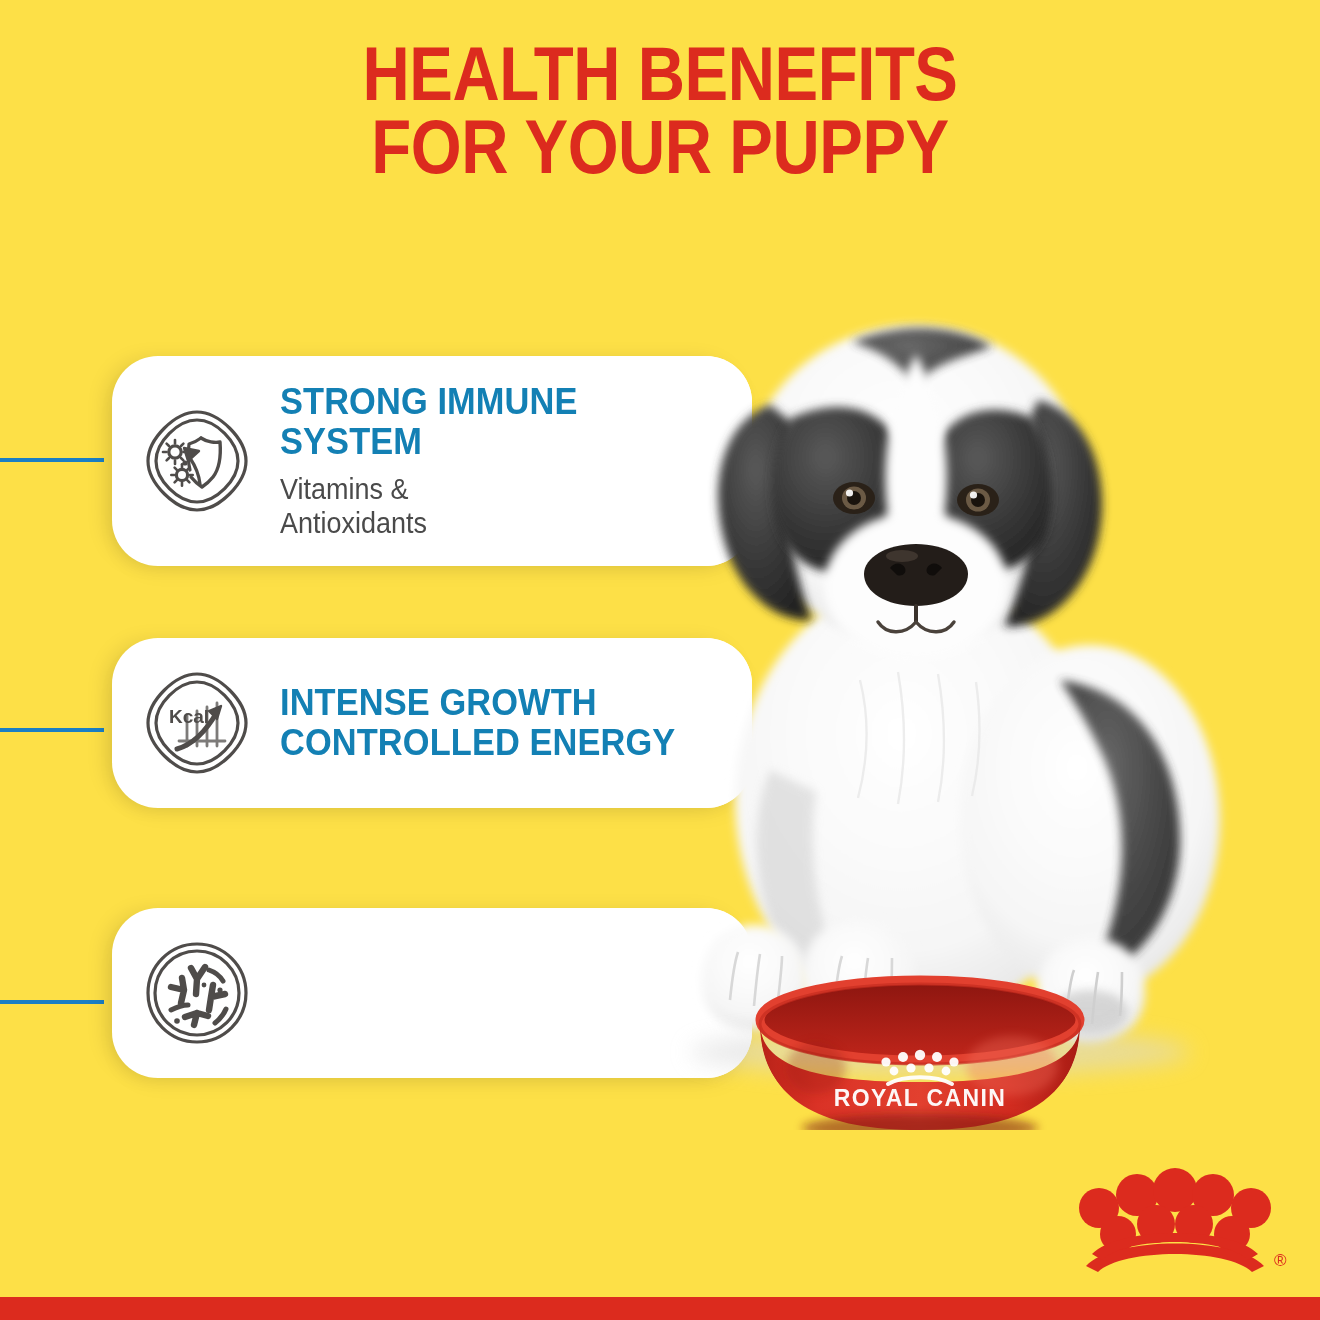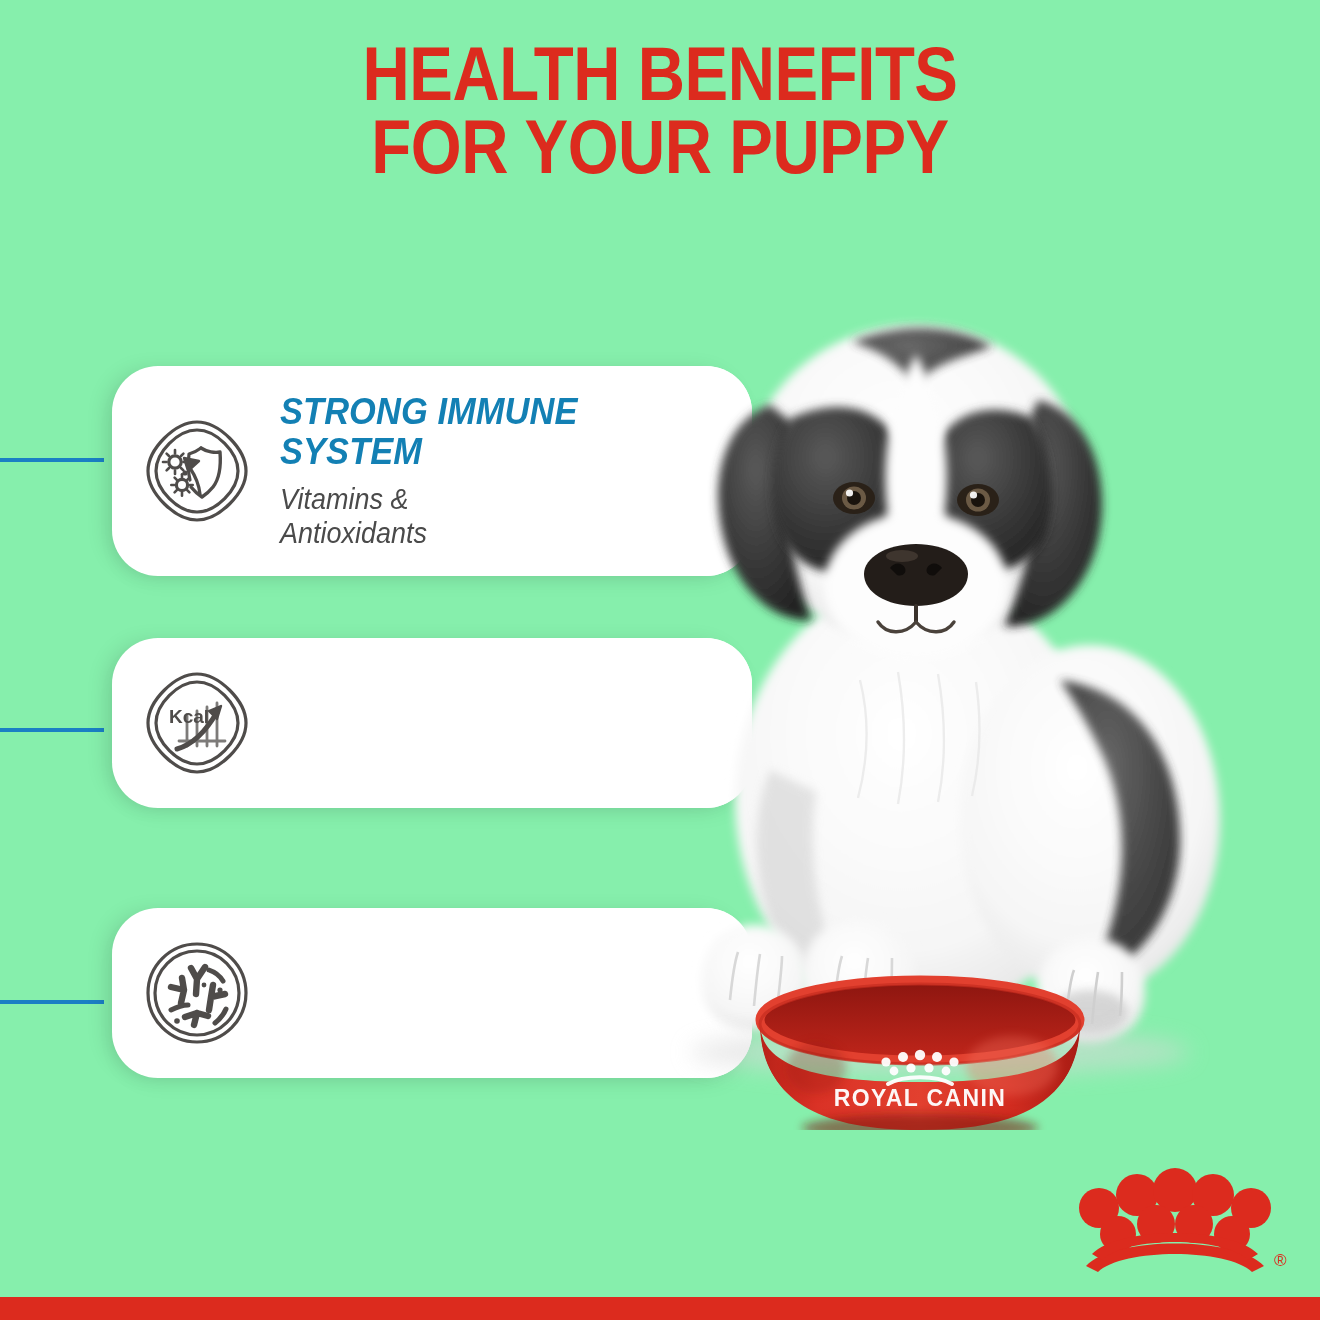--- a/index.html
+++ b/index.html
@@ -8,21 +8,21 @@
     background: #ffffff;
   }
   body {
     font-family: "Liberation Sans", sans-serif;
     -webkit-font-smoothing: antialiased;
   }
   #page {
     position: relative;
     width: 1320px;
     height: 1320px;
-    background: #86efac;
+    background: #fde047;
     overflow: hidden;
   }
 
   
   .title {
     position: absolute;
     top: 38px;
     left: 0;
     width: 1320px;
     text-align: center;
@@ -151,21 +151,21 @@
 
   <div class="title">
     <span class="tline">HEALTH BENEFITS</span>
     <span class="tline">FOR YOUR PUPPY</span>
   </div>
 
   <div class="connector" style="top:458px;"></div>
   <div class="connector" style="top:728px;"></div>
   <div class="connector" style="top:1000px;"></div>
 
-  <div class="card" style="top:366px;font-style:italic;">
+  <div class="card" style="top:356px;">
     <div class="card-inner">
       <div class="icon-wrap">
         <svg width="112" height="112" viewBox="0 0 112 112" fill="none" stroke="#4F4C4A" stroke-width="3.2" stroke-linecap="round" stroke-linejoin="round">
 
           <path d="M56 7 C78 7 105 34 105 56 C105 78 78 105 56 105 C34 105 7 78 7 56 C7 34 34 7 56 7 Z"></path>
 
           <path d="M56 15 C75 15 97 37 97 56 C97 75 75 97 56 97 C37 97 15 75 15 56 C15 37 37 15 56 15 Z"></path>
 
           <path d="M60 33 C66 37 74 38 79 37 C80 50 79 63 72 72 C68 77 64 80 61 82 C58 80 54 77 50 72" stroke-width="3.4"></path>
           <path d="M60 33 C56 36 52 38 48 39 C47 48 47 57 49 65"></path>
@@ -229,20 +229,26 @@
             <path d="M76 36 L76 79"></path>
           </g>
 
           <path d="M38 74 L84 74" stroke-width="2.8" stroke="#7D7B79"></path>
 
           <path d="M36 82 C50 78 64 66 76 45" stroke-width="5" stroke="#4F4C4A"></path>
           <path d="M68 44 L80 39 L76 52 Z" fill="#4F4C4A" stroke="#4F4C4A" stroke-width="2.4"></path>
 
           <text x="28" y="56" font-family="'Liberation Sans Narrow','Liberation Sans',sans-serif" font-size="19" font-weight="700" fill="#4F4C4A" stroke="none">Kcal</text>
         </svg>
+      </div>
+      <div class="card-text">
+        <div class="card-title">
+          <span class="hline">INTENSE GROWTH</span>
+          <span class="hline">CONTROLLED ENERGY</span>
+        </div>
       </div>
     </div>
   </div>
 
   <div class="card" style="top:908px;">
     <div class="card-inner">
       <div class="icon-wrap">
         <svg width="112" height="112" viewBox="0 0 112 112" fill="none" stroke="#4F4C4A" stroke-width="3.2" stroke-linecap="round" stroke-linejoin="round">
 
           <circle cx="56" cy="56" r="49"></circle>

